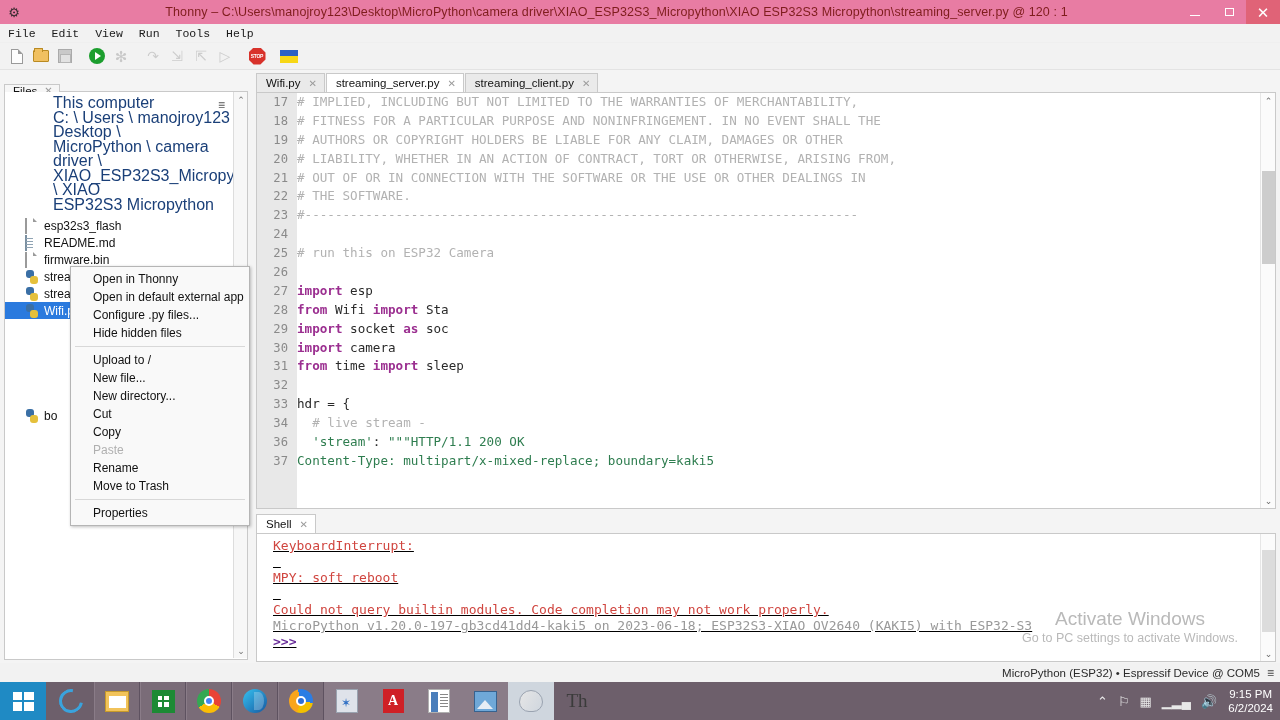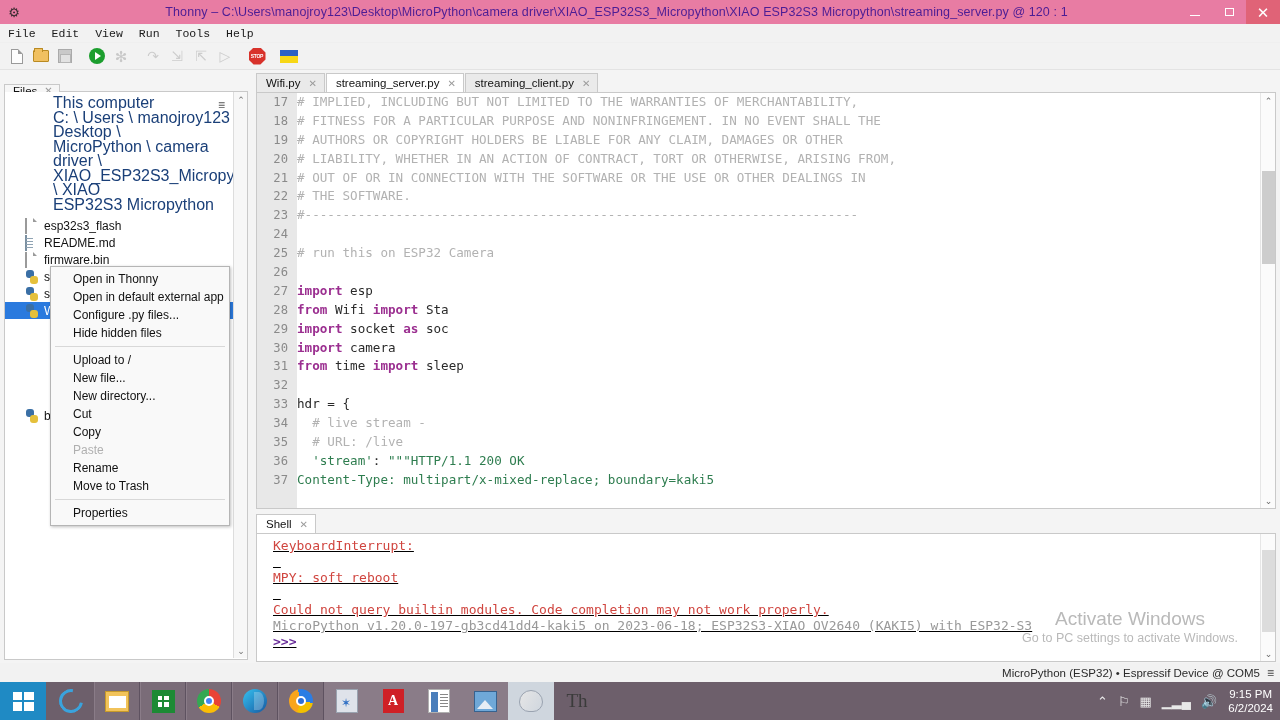--- a/index.html
+++ b/index.html
@@ -16,21 +16,21 @@
     position: absolute; top: 0; left: 0; width: 1280px; height: 24px;
     background: #e87ca3;
     display: flex; align-items: center;
   }
   .tb-icon {
     width: 22px; height: 22px; margin-left: 3px;
     display: flex; align-items: center; justify-content: center;
     font-size: 13px; color: #3a2b30;
   }
   .tb-title {
-    flex: 1; text-align: center; color: #4c1d95;
+    flex: 1; text-align: center; color: #7f1d1d;
     font-size: 12.5px; letter-spacing: 0.1px;
     white-space: nowrap; overflow: hidden;
     padding-left: 30px;
   }
   .tb-buttons { display: flex; height: 24px; }
   .tb-btn {
     width: 34px; height: 24px; display: flex; align-items: center;
     justify-content: center; color: #fff; font-size: 12px;
   }
   .tb-btn.close { background: #e06377; }
@@ -108,21 +108,21 @@
 
   
   .files-scroll { position:absolute; right:0; top:0; width:14px; height:566px; background:#f7f7f7;
                   border-left:1px solid #ddd; }
   .fs-arrow { width:14px; height:15px; display:flex; align-items:center; justify-content:center;
               font-size:9px; color:#707070; }
   .fs-arrow.bot { position:absolute; bottom:0; }
 
   
   .ctxmenu {
-    position:absolute; left:50px; top:266px; width:180px; background:#f9f9f9;
+    position:absolute; left:70px; top:266px; width:180px; background:#f9f9f9;
     border:1px solid #b5b5b5; box-shadow:1px 1px 3px rgba(0,0,0,0.25);
     padding:3px 0; z-index:50;
   }
   .ctx-item { height:18px; line-height:18px; padding-left:22px; font-size:12px; color:#111; }
   .ctx-item.disabled { color:#b0b0b0; }
   .ctx-sep { height:1px; background:#d8d8d8; margin:4px 4px; }
 
   
   .editor-wrap { position:absolute; left:256px; top:72px; width:1020px; height:437px; }
   .ed-tabstrip { height:20px; display:flex; align-items:flex-end; }
@@ -406,21 +406,20 @@
           <div class="cl"><span class="lnum">25</span><span class="cmt"># run this on ESP32 Camera</span></div>
           <div class="cl"><span class="lnum">26</span></div>
           <div class="cl"><span class="lnum">27</span><span class="kw">import</span><span class="pln"> esp</span></div>
           <div class="cl"><span class="lnum">28</span><span class="kw">from</span><span class="pln"> Wifi </span><span class="kw">import</span><span class="pln"> Sta</span></div>
           <div class="cl"><span class="lnum">29</span><span class="kw">import</span><span class="pln"> socket </span><span class="kw">as</span><span class="pln"> soc</span></div>
           <div class="cl"><span class="lnum">30</span><span class="kw">import</span><span class="pln"> camera</span></div>
           <div class="cl"><span class="lnum">31</span><span class="kw">from</span><span class="pln"> time </span><span class="kw">import</span><span class="pln"> sleep</span></div>
           <div class="cl"><span class="lnum">32</span></div>
           <div class="cl"><span class="lnum">33</span><span class="pln">hdr = {</span></div>
           <div class="cl"><span class="lnum">34</span><span class="cmt">  # live stream -</span></div>
-          <div class="cl"><span class="lnum">35</span><span class="cmt">  # URL: /live</span></div>
           <div class="cl"><span class="lnum">36</span><span class="pln">  </span><span class="str">'stream'</span><span class="pln">: </span><span class="str">"""HTTP/1.1 200 OK</span></div>
           <div class="cl"><span class="lnum">37</span><span class="str">Content-Type: multipart/x-mixed-replace; boundary=kaki5</span></div>
         </div>
       <div class="ed-scroll">
         <div class="es-arrow">⌃</div>
         <div class="es-thumb"></div>
         <div class="es-arrow bot">⌄</div>
       </div>
     </div>
   </div>

